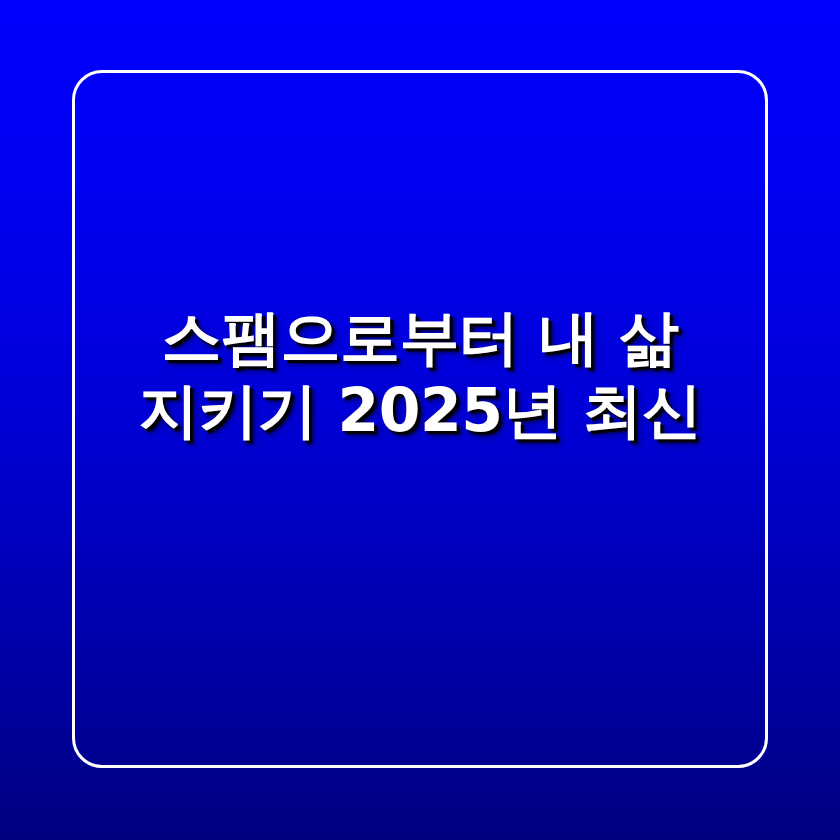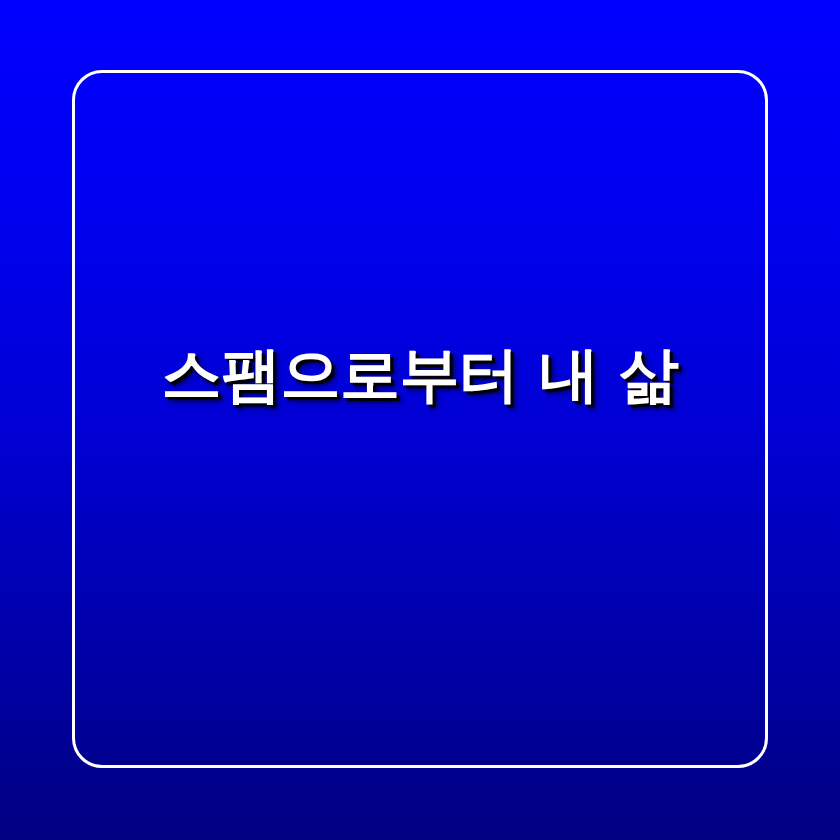--- a/index.html
+++ b/index.html
@@ -63,15 +63,16 @@
 </style>
 </head>
 <body>
 
 <div id="poster">
 
   <div id="frame-border"></div>
 
   <div id="headline-block">
     <div class="headline-line">스팸으로부터 내 삶</div>
+    <div class="headline-line">지키기 2025년 최신</div>
   </div>
 
 </div>
 
 </body></html>

